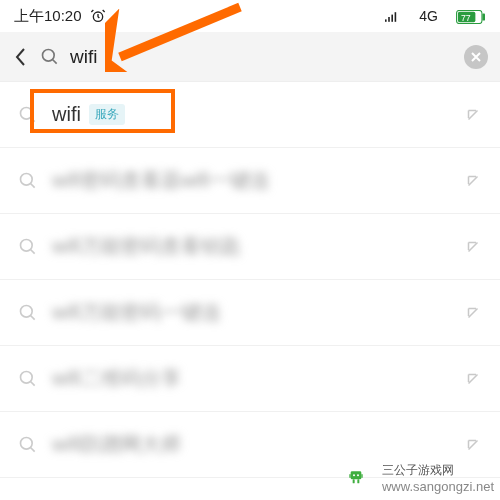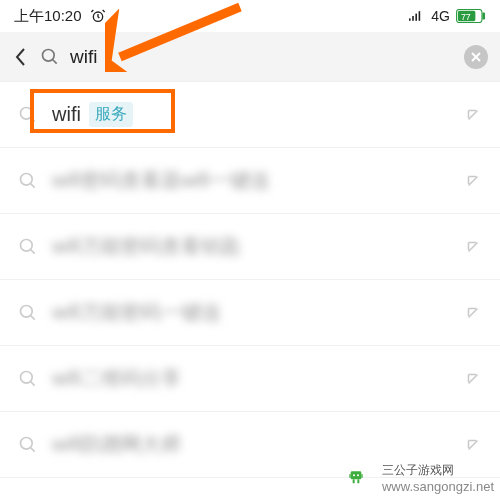--- a/index.html
+++ b/index.html
@@ -24,22 +24,22 @@
       font-size: 15px;
       color: #222;
     }
     .status-left {
       display: flex;
       align-items: center;
       gap: 8px;
     }
     .status-right {
       display: flex;
-      align-items: center;
-      gap: 6px;
+      align-items: flex-end;
+      gap: 18px;
       font-size: 14px;
     }
     .alarm-icon svg, .signal-icon svg, .battery-icon svg { display: block; }
     .search-header {
       height: 50px;
       display: flex;
       align-items: center;
       padding: 0 12px;
       gap: 10px;
       background: #f4f4f4;
@@ -99,21 +99,21 @@
       color: #333;
       display: flex;
       align-items: center;
       gap: 8px;
     }
     .blurred .result-text-inner {
       filter: blur(4px);
       color: #999;
     }
     .badge {
-      font-size: 16px;
+      font-size: 12px;
       background: #e6f4f7;
       color: #3ba9bd;
       padding: 2px 6px;
       border-radius: 3px;
     }
     .fill-arrow {
       width: 18px;
       height: 18px;
       flex-shrink: 0;
       opacity: 0.45;

